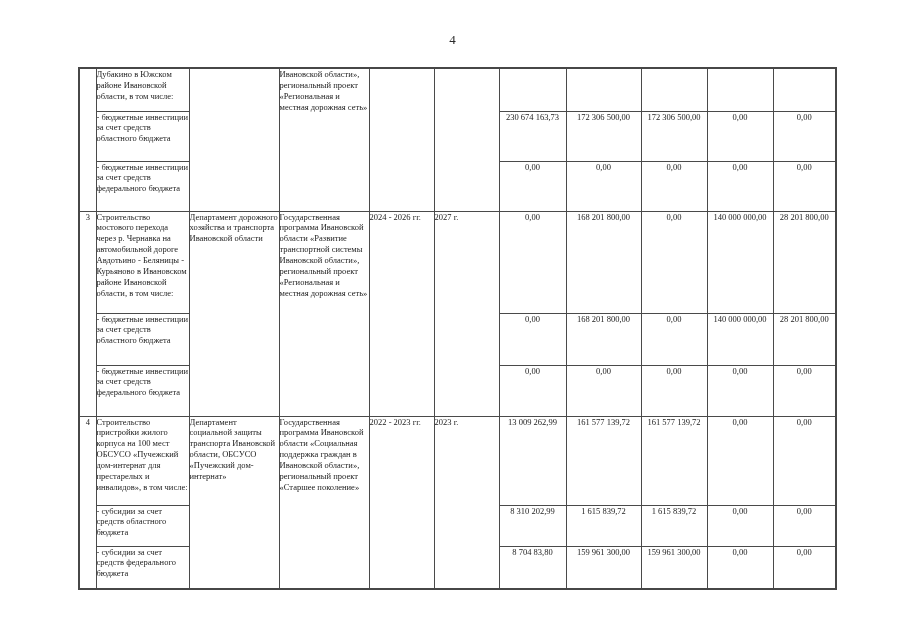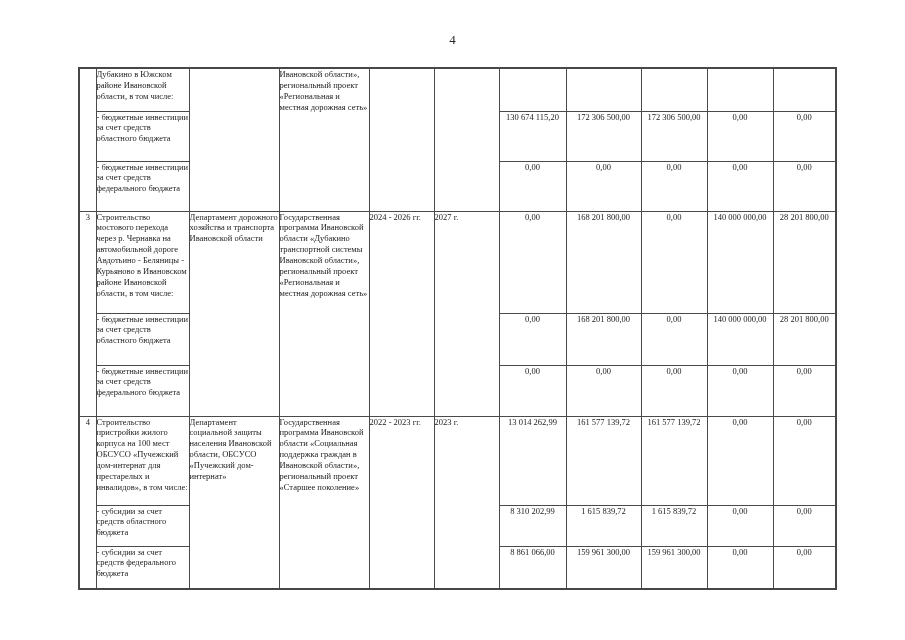--- a/index.html
+++ b/index.html
@@ -69,39 +69,39 @@
         <td class="c-year" rowspan="3"></td>
         <td class="c-year" rowspan="3"></td>
         <td class="c-val"></td>
         <td class="c-val"></td>
         <td class="c-val"></td>
         <td class="c-val"></td>
         <td class="c-val"></td>
       </tr>
       <tr style="height: 50px;">
         <td class="c-name">- бюджетные инвестиции за счет средств областного бюджета</td>
-        <td class="c-val">130 674 115,20</td>
+        <td class="c-val">230 674 163,73</td>
         <td class="c-val">172 306 500,00</td>
         <td class="c-val">172 306 500,00</td>
         <td class="c-val">0,00</td>
         <td class="c-val">0,00</td>
       </tr>
       <tr style="height: 50px;">
         <td class="c-name">- бюджетные инвестиции за счет средств федерального бюджета</td>
         <td class="c-val">0,00</td>
         <td class="c-val">0,00</td>
         <td class="c-val">0,00</td>
         <td class="c-val">0,00</td>
         <td class="c-val">0,00</td>
       </tr>
       <tr style="height: 102px;">
         <td class="c-num" rowspan="3">3</td>
         <td class="c-name">Строительство мостового перехода через р. Чернавка на автомобильной дороге Авдотьино - Беляницы - Курьяново в Ивановском районе Ивановской области, в том числе:</td>
         <td class="c-text" rowspan="3">Департамент дорожного хозяйства и транспорта Ивановской области</td>
-        <td class="c-text" rowspan="3">Государственная программа Ивановской области «Дубакино транспортной системы Ивановской области», региональный проект «Региональная и местная дорожная сеть»</td>
+        <td class="c-text" rowspan="3">Государственная программа Ивановской области «Развитие транспортной системы Ивановской области», региональный проект «Региональная и местная дорожная сеть»</td>
         <td class="c-year" rowspan="3">2024 - 2026 гг.</td>
         <td class="c-year" rowspan="3">2027 г.</td>
         <td class="c-val">0,00</td>
         <td class="c-val">168 201 800,00</td>
         <td class="c-val">0,00</td>
         <td class="c-val">140 000 000,00</td>
         <td class="c-val">28 201 800,00</td>
       </tr>
       <tr style="height: 52px;">
         <td class="c-name">- бюджетные инвестиции за счет средств областного бюджета</td>
@@ -115,40 +115,40 @@
         <td class="c-name">- бюджетные инвестиции за счет средств федерального бюджета</td>
         <td class="c-val">0,00</td>
         <td class="c-val">0,00</td>
         <td class="c-val">0,00</td>
         <td class="c-val">0,00</td>
         <td class="c-val">0,00</td>
       </tr>
       <tr style="height: 89px;">
         <td class="c-num" rowspan="3">4</td>
         <td class="c-name">Строительство пристройки жилого корпуса на 100 мест ОБСУСО «Пучежский дом-интернат для престарелых и инвалидов», в том числе:</td>
-        <td class="c-text" rowspan="3">Департамент социальной защиты населения Ивановской области, ОБСУСО «Пучежский дом-интернат»</td>
+        <td class="c-text" rowspan="3">Департамент социальной защиты транспорта Ивановской области, ОБСУСО «Пучежский дом-интернат»</td>
         <td class="c-text" rowspan="3">Государственная программа Ивановской области «Социальная поддержка граждан в Ивановской области», региональный проект «Старшее поколение»</td>
         <td class="c-year" rowspan="3">2022 - 2023 гг.</td>
         <td class="c-year" rowspan="3">2023 г.</td>
-        <td class="c-val">13 014 262,99</td>
+        <td class="c-val">13 009 262,99</td>
         <td class="c-val">161 577 139,72</td>
         <td class="c-val">161 577 139,72</td>
         <td class="c-val">0,00</td>
         <td class="c-val">0,00</td>
       </tr>
       <tr style="height: 41px;">
         <td class="c-name">- субсидии за счет средств областного бюджета</td>
         <td class="c-val">8 310 202,99</td>
         <td class="c-val">1 615 839,72</td>
         <td class="c-val">1 615 839,72</td>
         <td class="c-val">0,00</td>
         <td class="c-val">0,00</td>
       </tr>
       <tr style="height: 43px;">
         <td class="c-name">- субсидии за счет средств федерального бюджета</td>
-        <td class="c-val">8 861 066,00</td>
+        <td class="c-val">8 704 83,80</td>
         <td class="c-val">159 961 300,00</td>
         <td class="c-val">159 961 300,00</td>
         <td class="c-val">0,00</td>
         <td class="c-val">0,00</td>
       </tr>
     </tbody>
 </table>
 
 </body></html>

